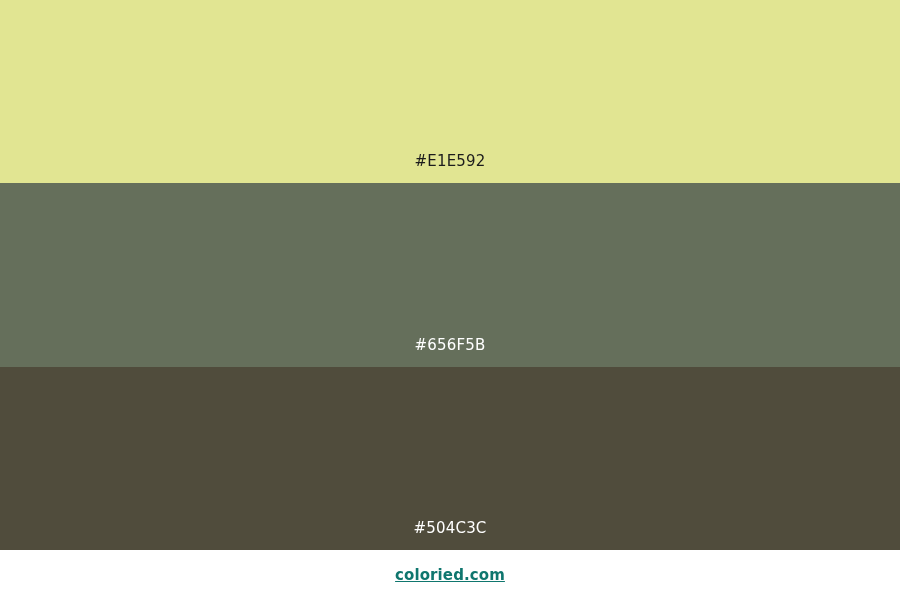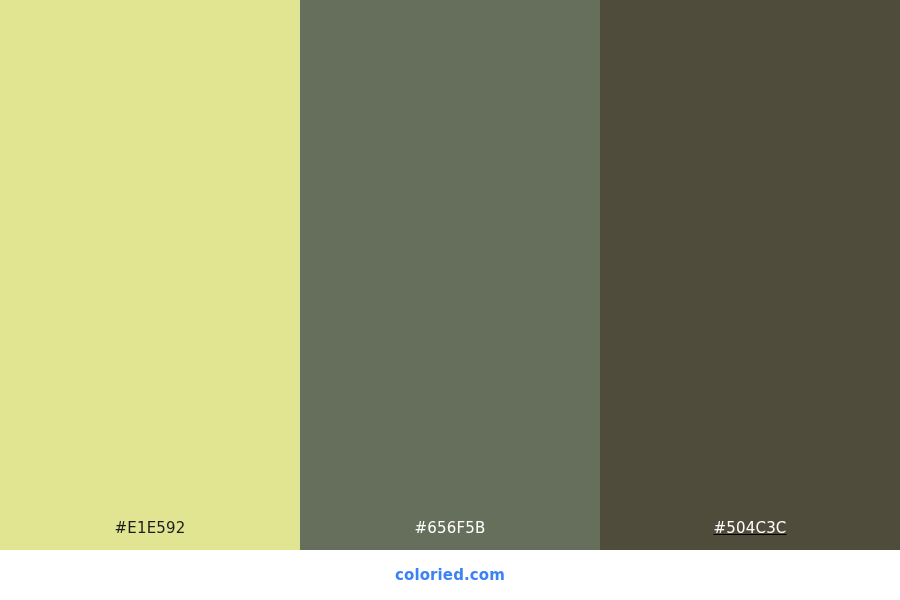--- a/index.html
+++ b/index.html
@@ -21,21 +21,21 @@
     height: 600px;
     display: flex;
     flex-direction: column;
     background: #ffffff;
   }
 
   #swatch-strip {
     flex: 0 0 550px;
     height: 550px;
     display: flex;
-    flex-direction: row;
+    flex-direction: column;
     width: 100%;
   }
 
   .swatch {
     flex: 1 1 0;
     height: 100%;
     position: relative;
     display: flex;
     align-items: flex-end;
     justify-content: center;
@@ -61,42 +61,43 @@
     background: #ffffff;
     display: flex;
     align-items: center;
     justify-content: center;
   }
 
   #footer-brand {
     font-family: "DejaVu Sans", sans-serif;
     font-size: 15px;
     font-weight: 700;
-    color: #3b82f6;
+    color: #0f766e;
     letter-spacing: 0.1px;
+    text-decoration: underline;
   }
 </style>
 </head>
 <body>
 
 <div id="palette-page">
 
   <div id="swatch-strip">
 
     <div class="swatch" style="background-color: rgb(225, 229, 146);">
       <span class="swatch-label label-dark">#E1E592</span>
     </div>
 
 
 
     <div class="swatch" style="background-color: rgb(101, 111, 91);">
       <span class="swatch-label label-light">#656F5B</span>
     </div>
 
-    <div class="swatch" style="background-color: rgb(80, 76, 60); text-decoration: underline;">
+    <div class="swatch" style="background-color: rgb(80, 76, 60);">
       <span class="swatch-label label-light">#504C3C</span>
     </div>
 
   </div>
 
   <div id="site-footer">
     <span id="footer-brand">coloried.com</span>
   </div>
 
 </div>

